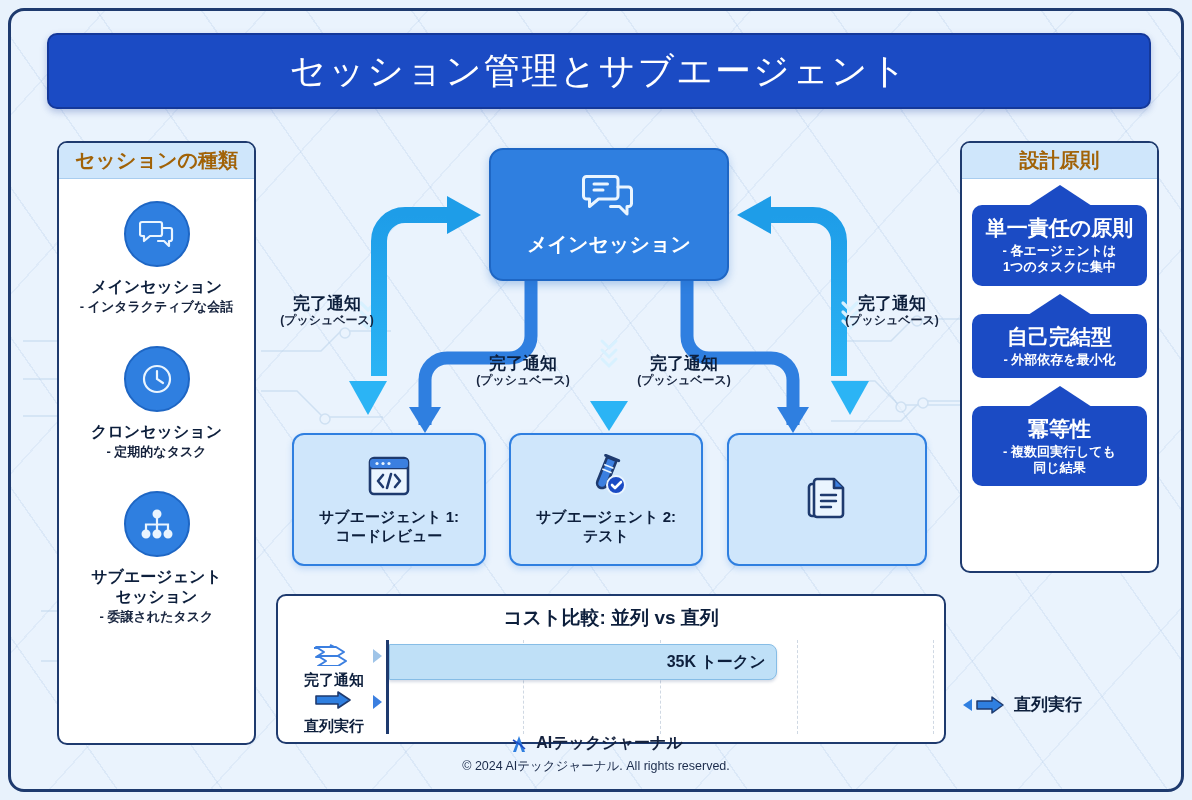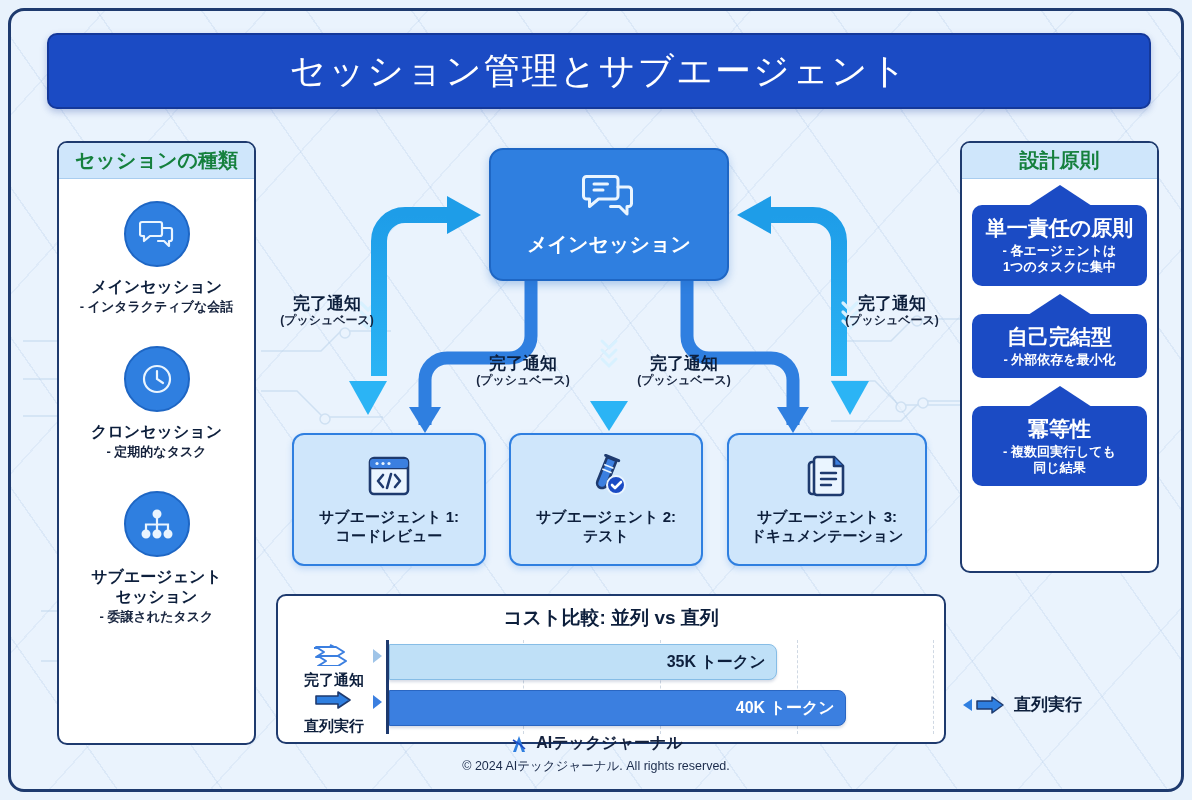--- a/index.html
+++ b/index.html
@@ -68,21 +68,21 @@
     border-radius: 10px;
     overflow: hidden;
   }
   .panel-head {
     height: 36px;
     background: #cfe6fb;
     display: flex; align-items: center; justify-content: center;
     border-bottom: 1px solid #a9cdef;
   }
   .panel-head .h {
-    font-size: 20px; font-weight: bold; color: #15803d;
+    font-size: 20px; font-weight: bold; color: #a16207;
   }
 
   #left-panel  { left: 46px;  top: 130px; width: 199px; height: 604px; }
   #right-panel { left: 949px; top: 130px; width: 199px; height: 432px; }
 
   
   .sess-list { padding: 22px 8px 0; }
   .sess-item { text-align: center; margin-bottom: 30px; }
   .sess-circle {
     width: 66px; height: 66px; margin: 0 auto 10px;
@@ -479,22 +479,20 @@
 
     <div class="subagent" id="subagent-3">
       <div>
         <svg width="48" height="44" viewBox="0 0 48 44" fill="none">
           <rect x="6" y="8" width="26" height="32" rx="3" fill="#eaf5ff" stroke="#1e3a6e" stroke-width="2.6"></rect>
           <path d="M14 3 h17 l9 9 v26 a3 3 0 0 1 -3 3 h-23 a3 3 0 0 1 -3 -3 v-32 a3 3 0 0 1 3 -3z" fill="#eaf5ff" stroke="#1e3a6e" stroke-width="2.6" stroke-linejoin="round"></path>
           <path d="M31 3 v9 h9" fill="#3b7fe0" stroke="#1e3a6e" stroke-width="2.6" stroke-linejoin="round"></path>
           <path d="M18 19 h15 M18 25 h15 M18 31 h10" stroke="#1e3a6e" stroke-width="2.4" stroke-linecap="round"></path>
         </svg>
       </div>
-      <div class="sa-label" style="white-space:pre-line">サブエージェント 3:
-ドキュメンテーション</div>
     </div>
 
     <div id="cost-chart">
       <div class="c-title">コスト比較: 並列 vs 直列</div>
 
       <div class="cat" style="top:48px">
         <svg width="44" height="22" viewBox="0 0 44 22">
           <path d="M2 4 h22 l-6 -3 M2 4 h22 M24 4 l-6 3" fill="none" stroke="#3b7fe0" stroke-width="2"></path>
           <path d="M4 3 h20 l8 5 l-8 5 h-20 l8 -5 z" fill="#ffffff" stroke="#3b7fe0" stroke-width="2" stroke-linejoin="round"></path>
           <path d="M14 14 h20 l8 5 l-8 5 h-20 l8 -5 z" fill="#ffffff" stroke="#3b7fe0" stroke-width="2" stroke-linejoin="round" transform="translate(-8,-2)"></path>
@@ -518,25 +516,20 @@
 
         <div class="tick" style="left:-13px;top:9px;border-left:9px solid #9fc4e8"></div>
         <div class="tick" style="left:-13px;top:55px;border-left:9px solid #3b7fe0"></div>
 
         <div class="bar-row" style="top:4px;width:97%">
           <div class="bar parallel" id="bar-parallel" style="width: 72.9167%;">
             <span class="bar-value">35K トークン</span>
           </div>
         </div>
 
-        <div class="bar-row" style="top:50px;width:100%">
-          <div class="bar sequential" id="bar-sequential" style="width: 83.3333%;">
-            <span class="bar-value">40K トークン</span>
-          </div>
-        </div>
       </div>
     </div>
 
     <div id="seq-annot">
       <svg width="56" height="22" viewBox="0 0 56 22">
         <path d="M12 11 l9 -6 v12 z" fill="#2f7fe0"></path>
         <path d="M26 7 h15 v-4 l11 8 l-11 8 v-4 h-15 z" fill="#2f7fe0" stroke="#1e3a6e" stroke-width="1.5" stroke-linejoin="round"></path>
       </svg>
       <span class="sa-text">直列実行</span>
     </div>

